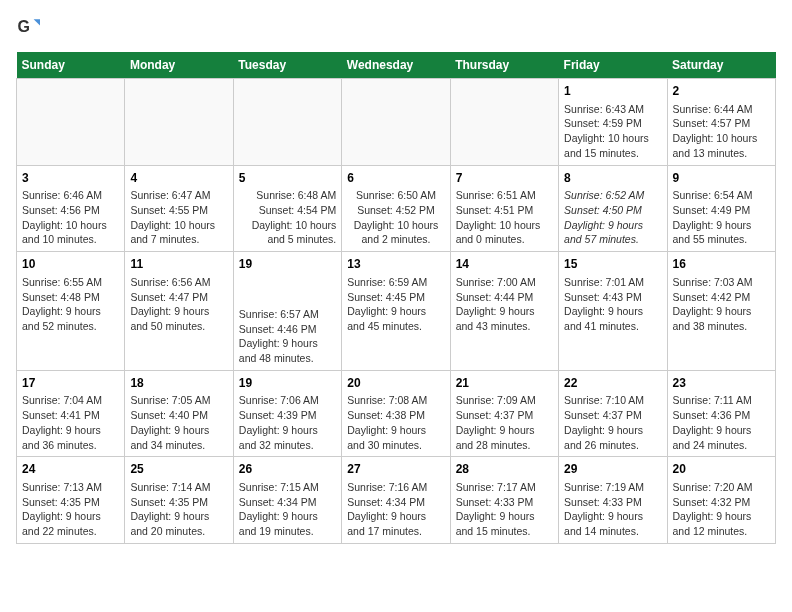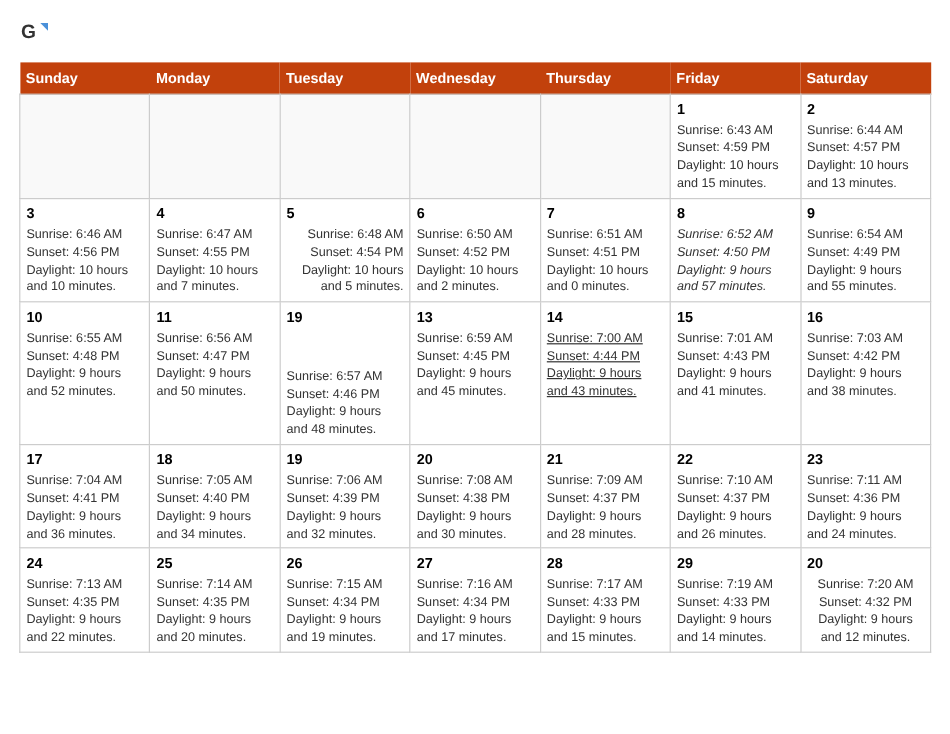--- a/index.html
+++ b/index.html
@@ -46,21 +46,21 @@
     .location-title {
       font-size: 16px;
       color: #555;
     }
     .calendar {
       width: 100%;
       border-collapse: collapse;
       font-size: 11px;
     }
     .calendar th {
-      background-color: #c2410c;
+      background-color: #15803d;
       color: #fff;
       text-align: left;
       padding: 6px 5px;
       font-size: 12px;
       font-weight: bold;
     }
     .calendar td {
       border: 1px solid #ccc;
       vertical-align: top;
       padding: 4px 5px;
@@ -148,21 +148,21 @@
 Daylight: 10 hours and 7 minutes.</div>
         </td>
         <td>
           <span class="day-number">5</span>
           <div class="day-info" style="white-space: pre-line; text-align: right;">Sunrise: 6:48 AM
 Sunset: 4:54 PM
 Daylight: 10 hours and 5 minutes.</div>
         </td>
         <td>
           <span class="day-number">6</span>
-          <div class="day-info" style="white-space: pre-line;">Sunrise: 6:50 AM
+          <div class="day-info" style="white-space: pre-line; text-align: center;">Sunrise: 6:50 AM
 Sunset: 4:52 PM
 Daylight: 10 hours and 2 minutes.</div>
         </td>
         <td>
           <span class="day-number">7</span>
           <div class="day-info" style="white-space: pre-line;">Sunrise: 6:51 AM
 Sunset: 4:51 PM
 Daylight: 10 hours and 0 minutes.</div>
         </td>
         <td>
@@ -198,21 +198,21 @@
 Daylight: 9 hours and 48 minutes.</div>
         </td>
         <td>
           <span class="day-number">13</span>
           <div class="day-info" style="white-space: pre-line;">Sunrise: 6:59 AM
 Sunset: 4:45 PM
 Daylight: 9 hours and 45 minutes.</div>
         </td>
         <td>
           <span class="day-number">14</span>
-          <div class="day-info" style="white-space: pre-line; text-decoration: underline;">Sunrise: 7:00 AM
+          <div class="day-info" style="white-space: pre-line;">Sunrise: 7:00 AM
 Sunset: 4:44 PM
 Daylight: 9 hours and 43 minutes.</div>
         </td>
         <td>
           <span class="day-number">15</span>
           <div class="day-info" style="white-space: pre-line;">Sunrise: 7:01 AM
 Sunset: 4:43 PM
 Daylight: 9 hours and 41 minutes.</div>
         </td>
         <td>
@@ -298,19 +298,19 @@
 Daylight: 9 hours and 15 minutes.</div>
         </td>
         <td>
           <span class="day-number">29</span>
           <div class="day-info" style="white-space: pre-line;">Sunrise: 7:19 AM
 Sunset: 4:33 PM
 Daylight: 9 hours and 14 minutes.</div>
         </td>
         <td>
           <span class="day-number">20</span>
-          <div class="day-info" style="white-space: pre-line; text-align: center;">Sunrise: 7:20 AM
+          <div class="day-info" style="white-space: pre-line;">Sunrise: 7:20 AM
 Sunset: 4:32 PM
 Daylight: 9 hours and 12 minutes.</div>
         </td>
       </tr>
     </tbody>
 </table>
 
 </body></html>

